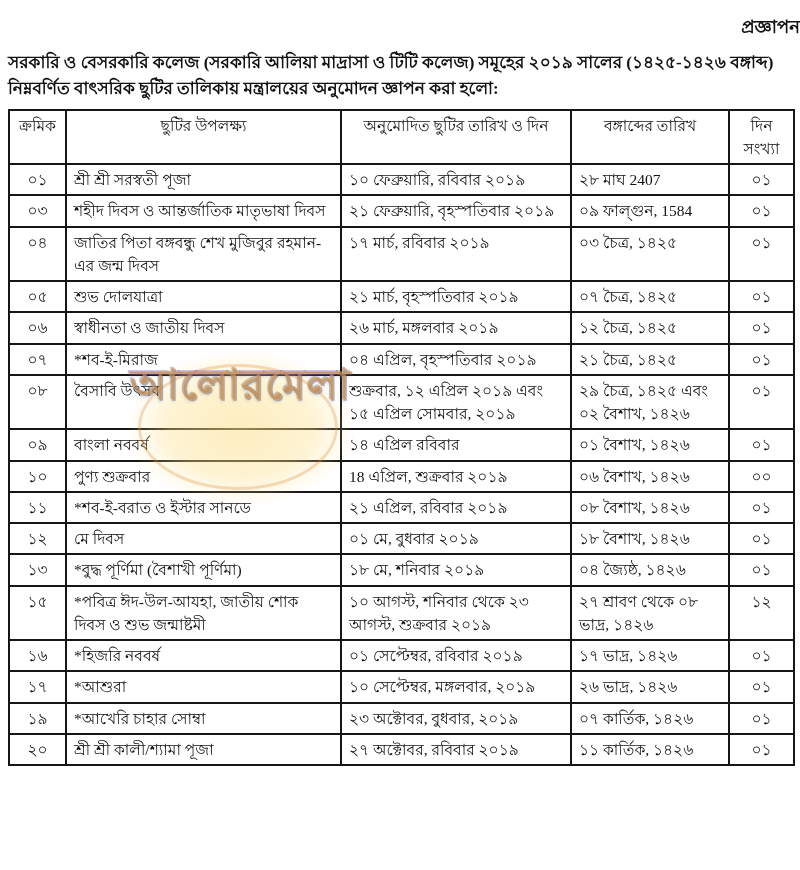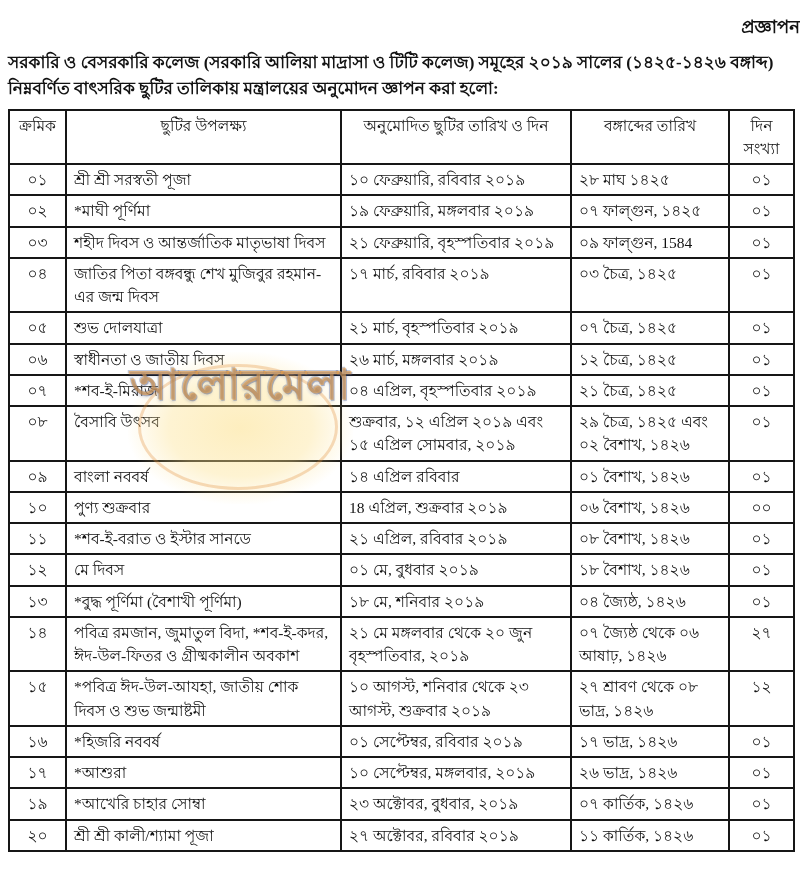--- a/index.html
+++ b/index.html
@@ -122,28 +122,21 @@
         <th>অনুমোদিত ছুটির তারিখ ও দিন</th>
         <th>বঙ্গাব্দের তারিখ</th>
         <th>দিন সংখ্যা</th>
       </tr>
     </thead>
     <tbody>
         <tr>
           <td class="col0">০১</td>
           <td class="col1">শ্রী শ্রী সরস্বতী পূজা</td>
           <td class="col2">১০ ফেব্রুয়ারি, রবিবার ২০১৯</td>
-          <td class="col3">২৮ মাঘ ১৪২৫</td>
-          <td class="col4">০১</td>
-        </tr>
-        <tr>
-          <td class="col0">০২</td>
-          <td class="col1">*মাঘী পূর্ণিমা</td>
-          <td class="col2">১৯ ফেব্রুয়ারি, মঙ্গলবার ২০১৯</td>
-          <td class="col3">০৭ ফাল্গুন, ১৪২৫</td>
+          <td class="col3">২৮ মাঘ 2407</td>
           <td class="col4">০১</td>
         </tr>
         <tr>
           <td class="col0">০৩</td>
           <td class="col1">শহীদ দিবস ও আন্তর্জাতিক মাতৃভাষা দিবস</td>
           <td class="col2">২১ ফেব্রুয়ারি, বৃহস্পতিবার ২০১৯</td>
           <td class="col3">০৯ ফাল্গুন, 1584</td>
           <td class="col4">০১</td>
         </tr>
         <tr>
@@ -210,27 +203,20 @@
           <td class="col4">০১</td>
         </tr>
         <tr>
           <td class="col0">১৩</td>
           <td class="col1">*বুদ্ধ পূর্ণিমা (বৈশাখী পূর্ণিমা)</td>
           <td class="col2">১৮ মে, শনিবার ২০১৯</td>
           <td class="col3">০৪ জ্যৈষ্ঠ, ১৪২৬</td>
           <td class="col4">০১</td>
         </tr>
         <tr>
-          <td class="col0">১৪</td>
-          <td class="col1">পবিত্র রমজান, জুমাতুল বিদা, *শব-ই-কদর, ঈদ-উল-ফিতর ও গ্রীষ্মকালীন অবকাশ</td>
-          <td class="col2">২১ মে মঙ্গলবার থেকে ২০ জুন বৃহস্পতিবার, ২০১৯</td>
-          <td class="col3">০৭ জ্যৈষ্ঠ থেকে ০৬ আষাঢ়, ১৪২৬</td>
-          <td class="col4">২৭</td>
-        </tr>
-        <tr>
           <td class="col0">১৫</td>
           <td class="col1">*পবিত্র ঈদ-উল-আযহা, জাতীয় শোক দিবস ও শুভ জন্মাষ্টমী</td>
           <td class="col2">১০ আগস্ট, শনিবার থেকে ২৩ আগস্ট, শুক্রবার ২০১৯</td>
           <td class="col3">২৭ শ্রাবণ থেকে ০৮ ভাদ্র, ১৪২৬</td>
           <td class="col4">১২</td>
         </tr>
         <tr>
           <td class="col0">১৬</td>
           <td class="col1">*হিজরি নববর্ষ</td>
           <td class="col2">০১ সেপ্টেম্বর, রবিবার ২০১৯</td>

